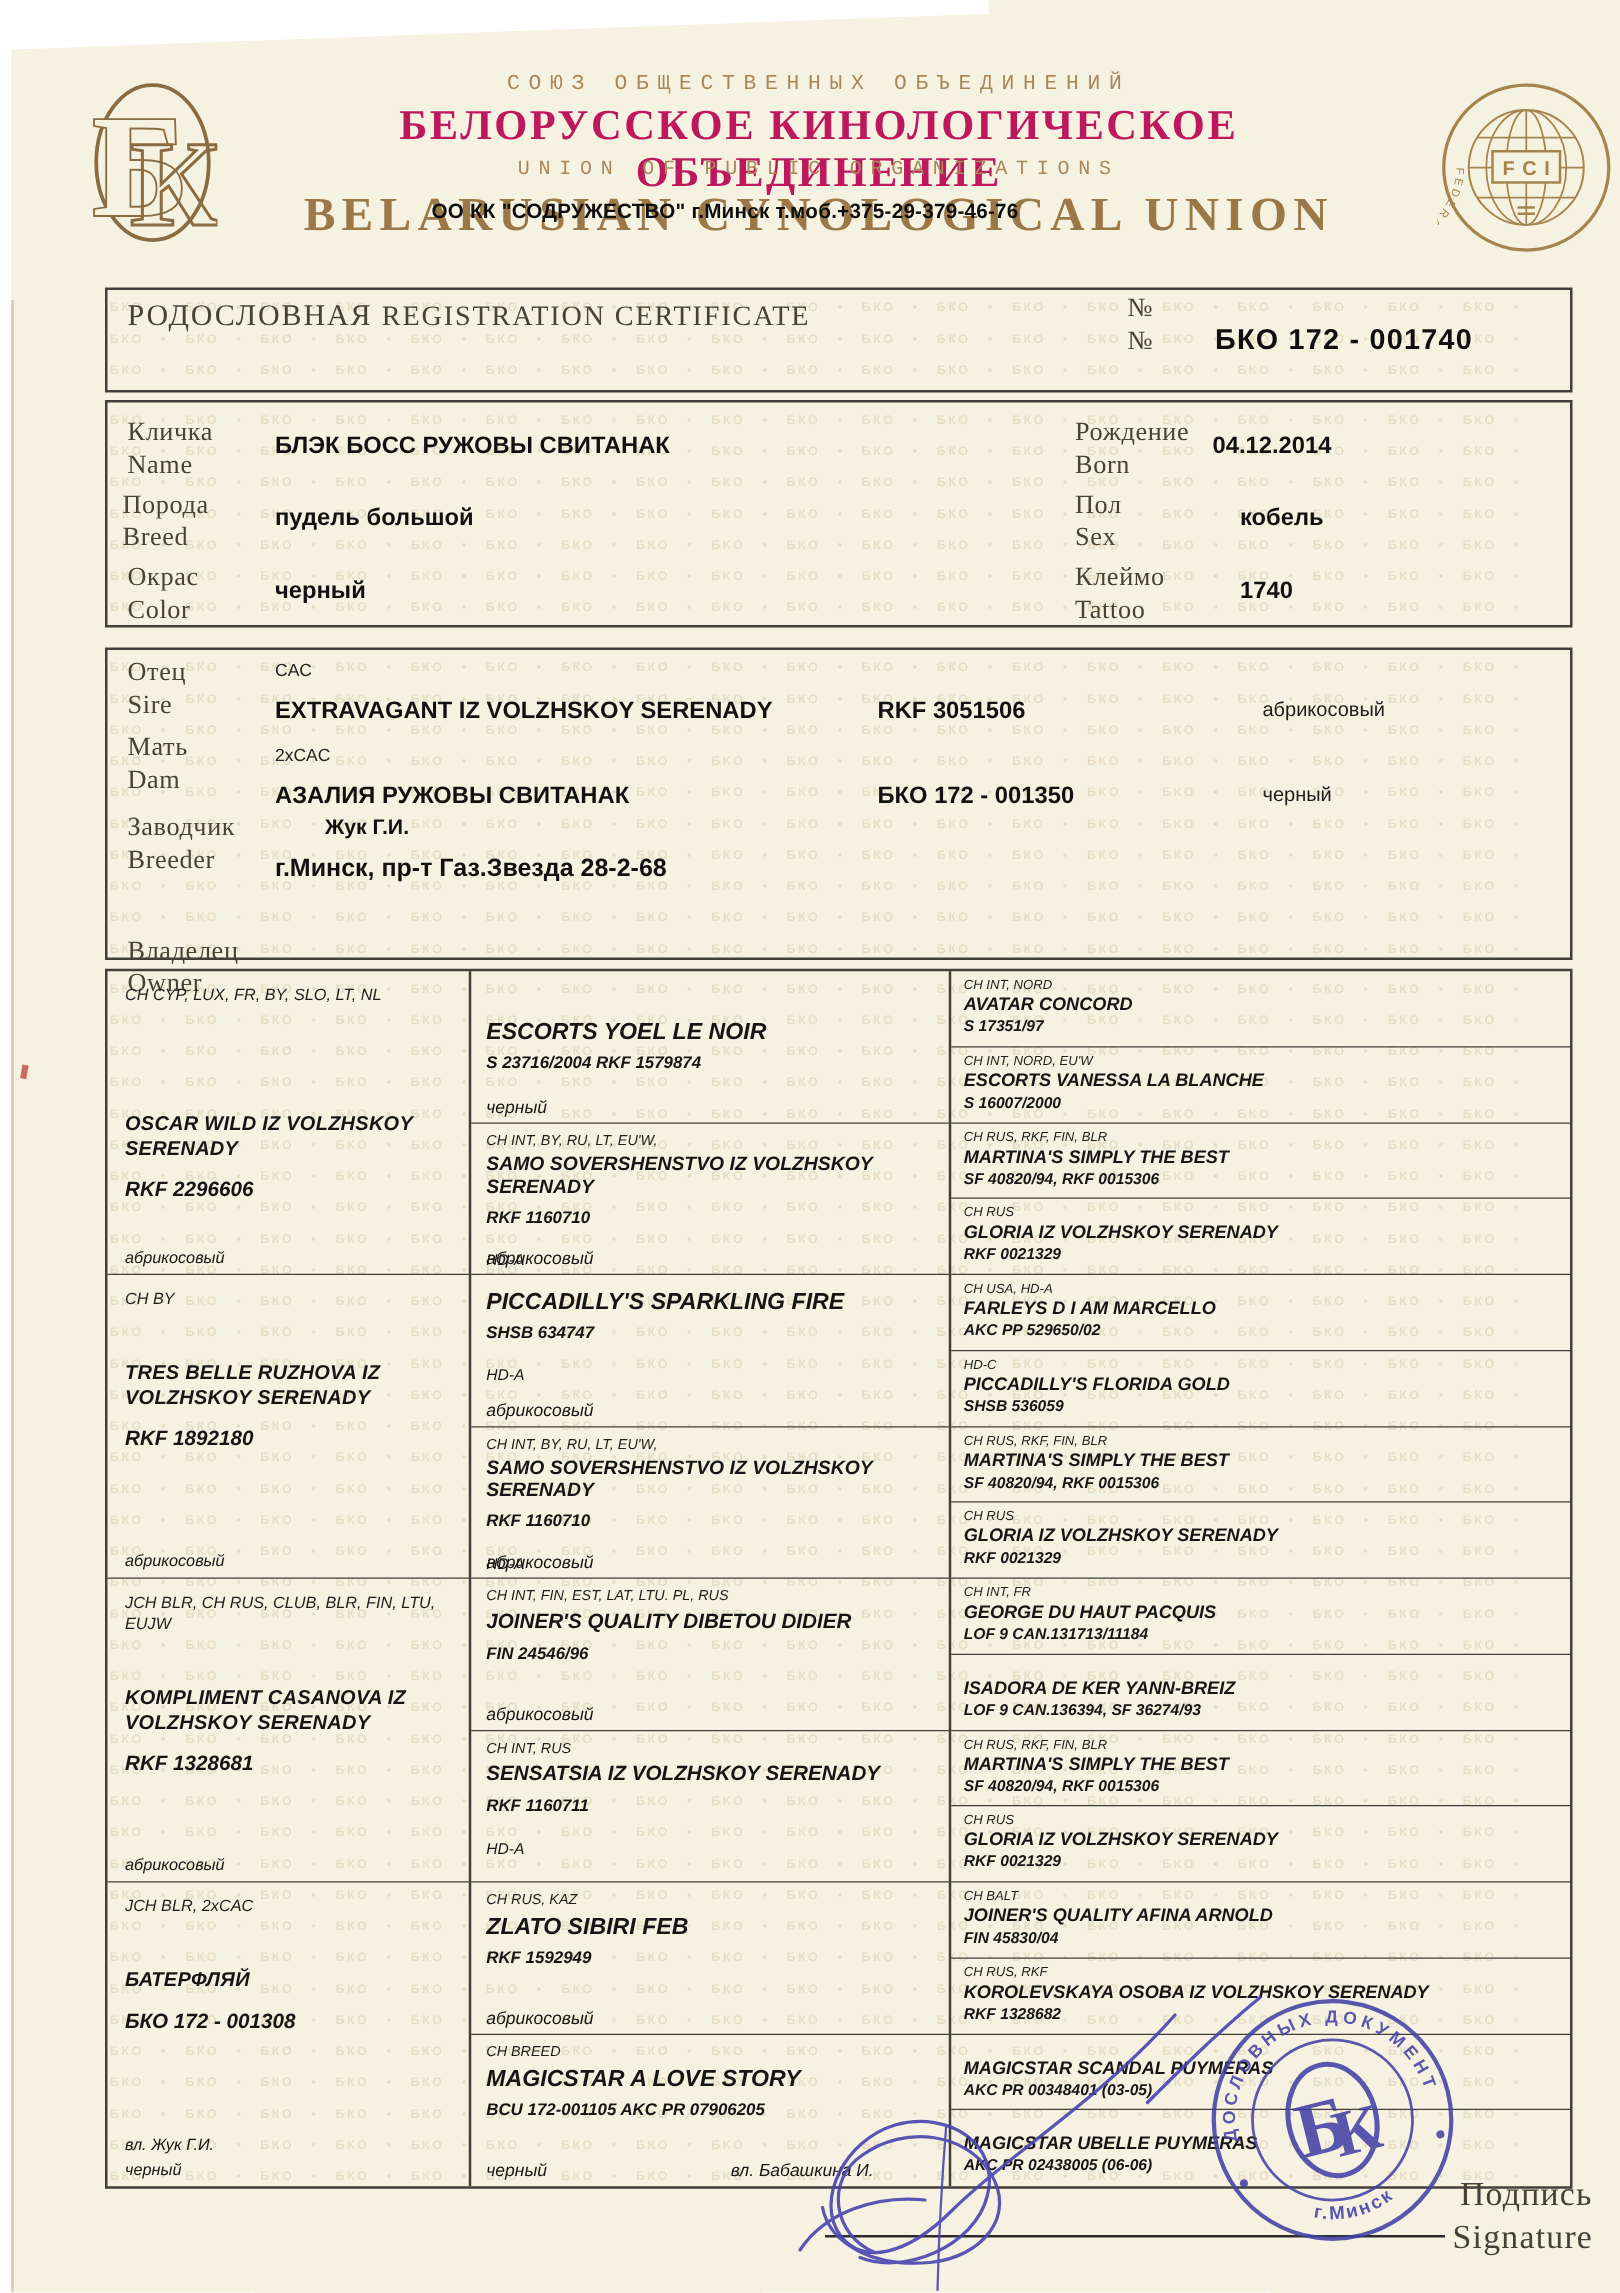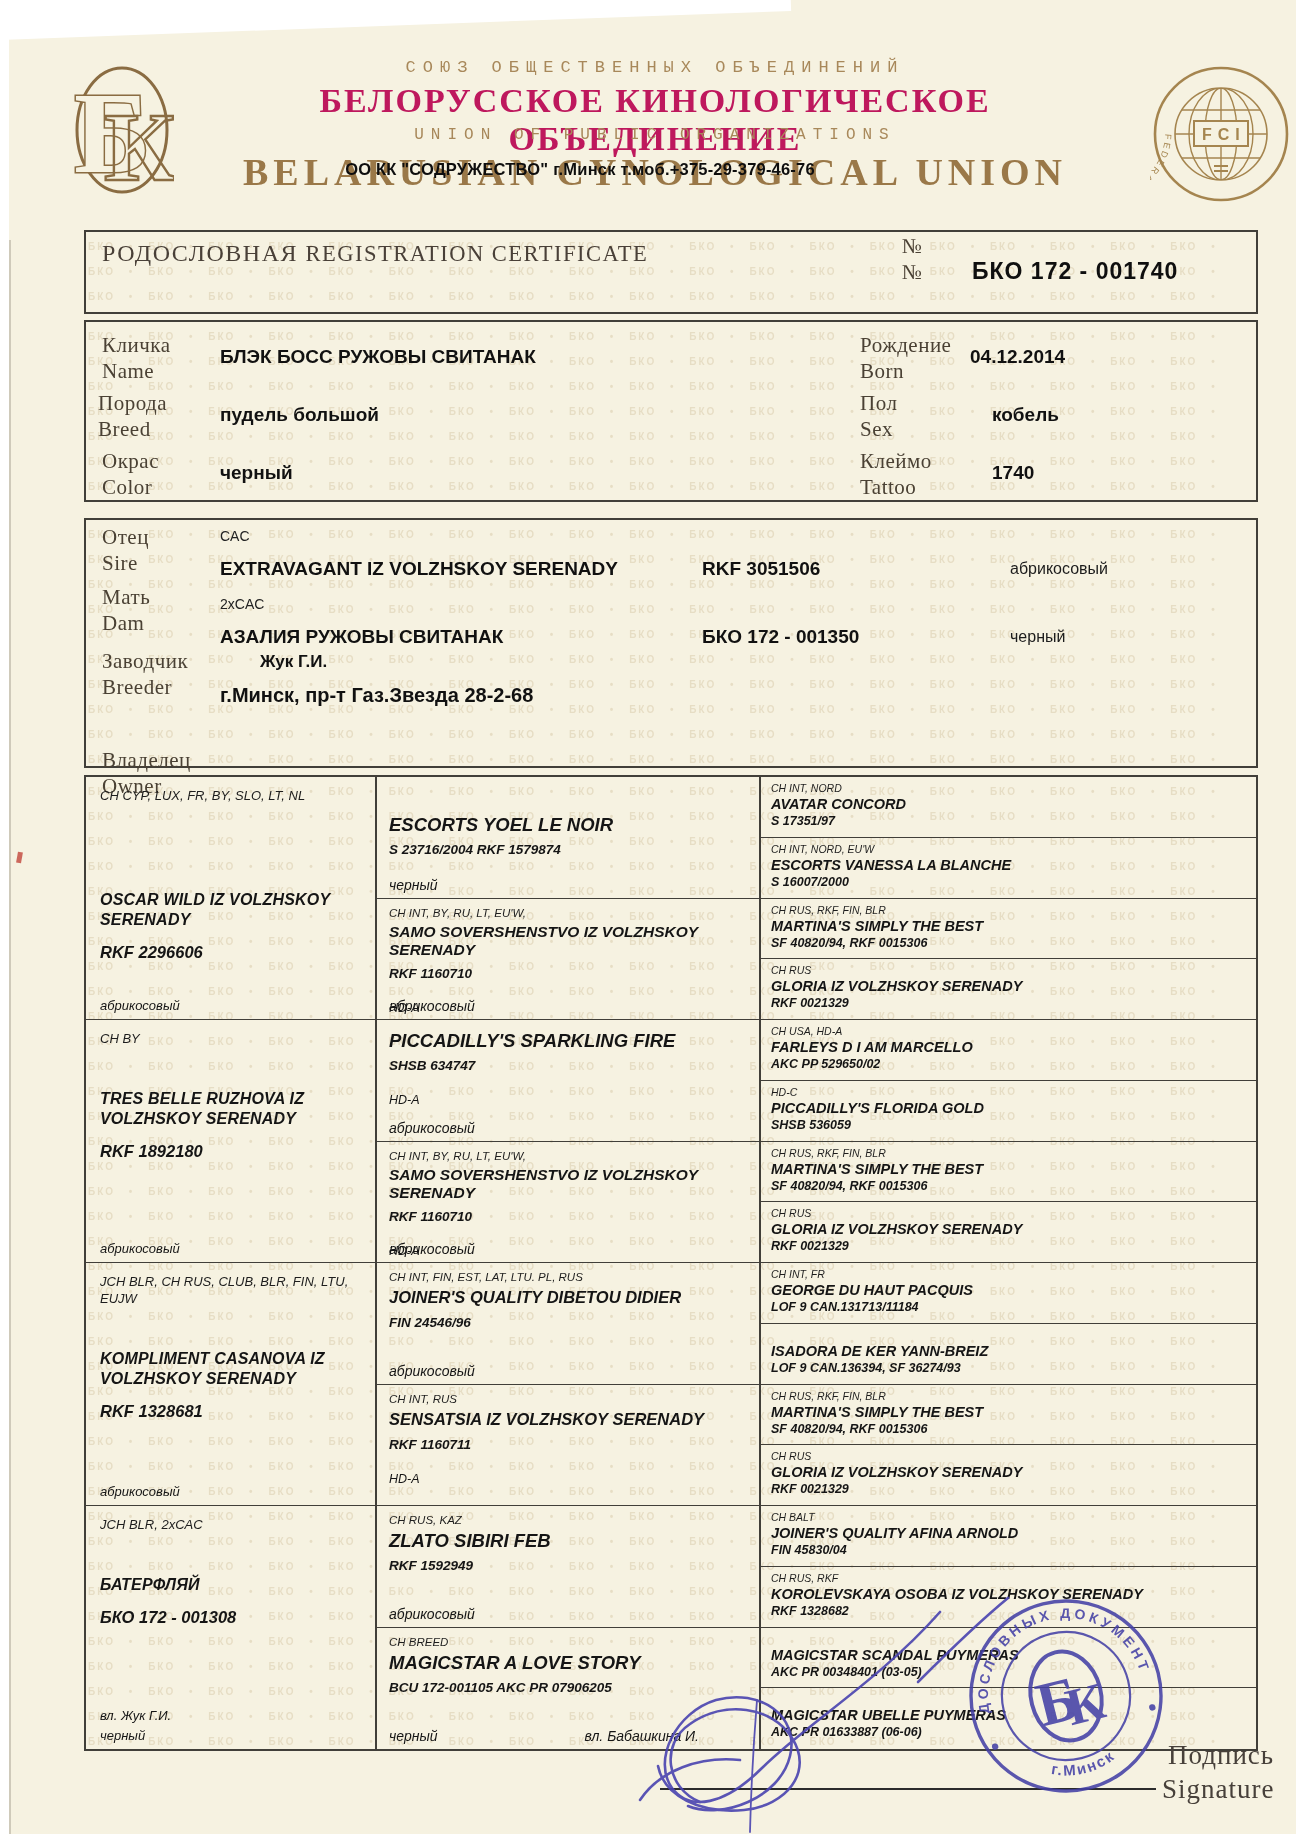--- a/index.html
+++ b/index.html
@@ -365,21 +365,21 @@
           <div class="reg" data-name="dog-reg">RKF 1328682</div>
         </div>
         <div class="cell c3" data-name="pedigree-cell">
           <div class="titles" data-name="dog-titles"></div>
           <div class="name" data-name="dog-name">MAGICSTAR SCANDAL PUYMERAS</div>
           <div class="reg" data-name="dog-reg">AKC PR 00348401 (03-05)</div>
         </div>
         <div class="cell c3" data-name="pedigree-cell">
           <div class="titles" data-name="dog-titles"></div>
           <div class="name" data-name="dog-name">MAGICSTAR UBELLE PUYMERAS</div>
-          <div class="reg" data-name="dog-reg">AKC PR 01633887 (06-06)</div>
+          <div class="reg" data-name="dog-reg">AKC PR 02438005 (06-06)</div>
         </div>
       </div>
   </div>
 
   <svg class="stamp" data-name="round-office-stamp" width="208" height="208" viewBox="-104 -104 208 208">
     <defs>
       <path id="ringTop" d="M -78 0 A 78 78 0 1 1 78 0"></path>
       <path id="ringBot" d="M -64 46 A 78 78 0 0 0 64 46"></path>
     </defs>
     <g transform="rotate(-14)" fill="#4340a6" stroke="none">

